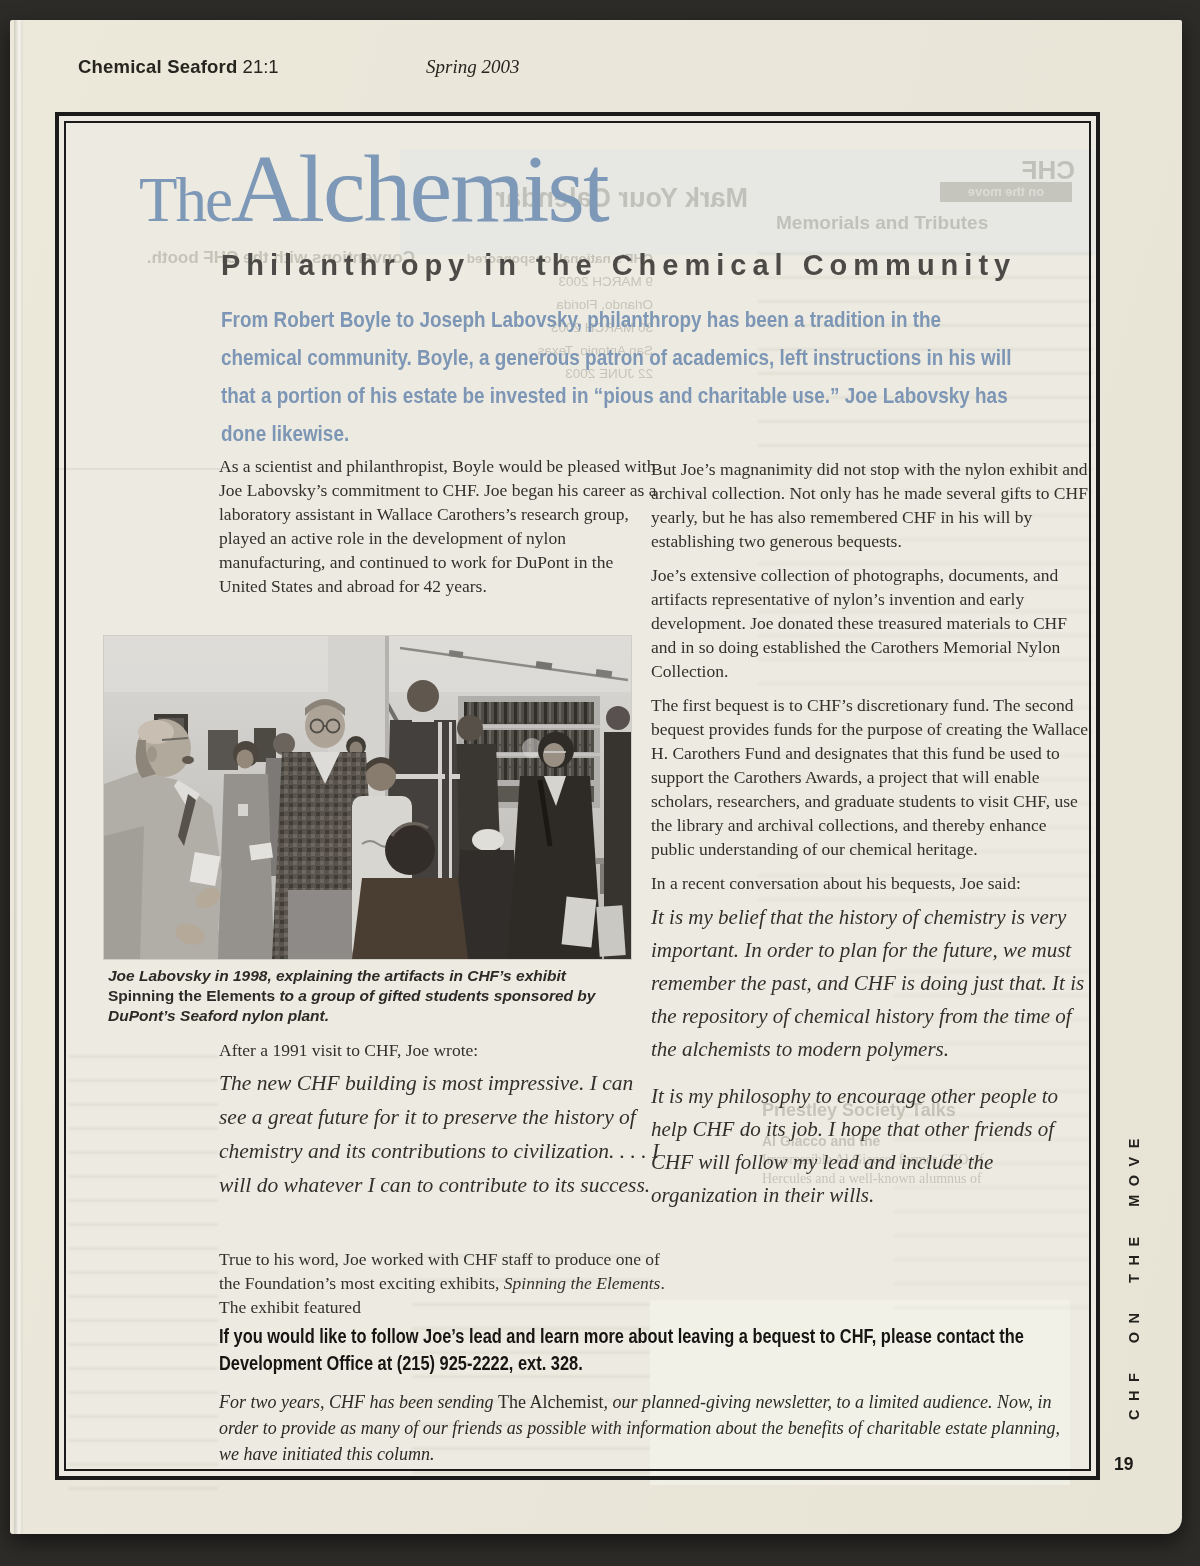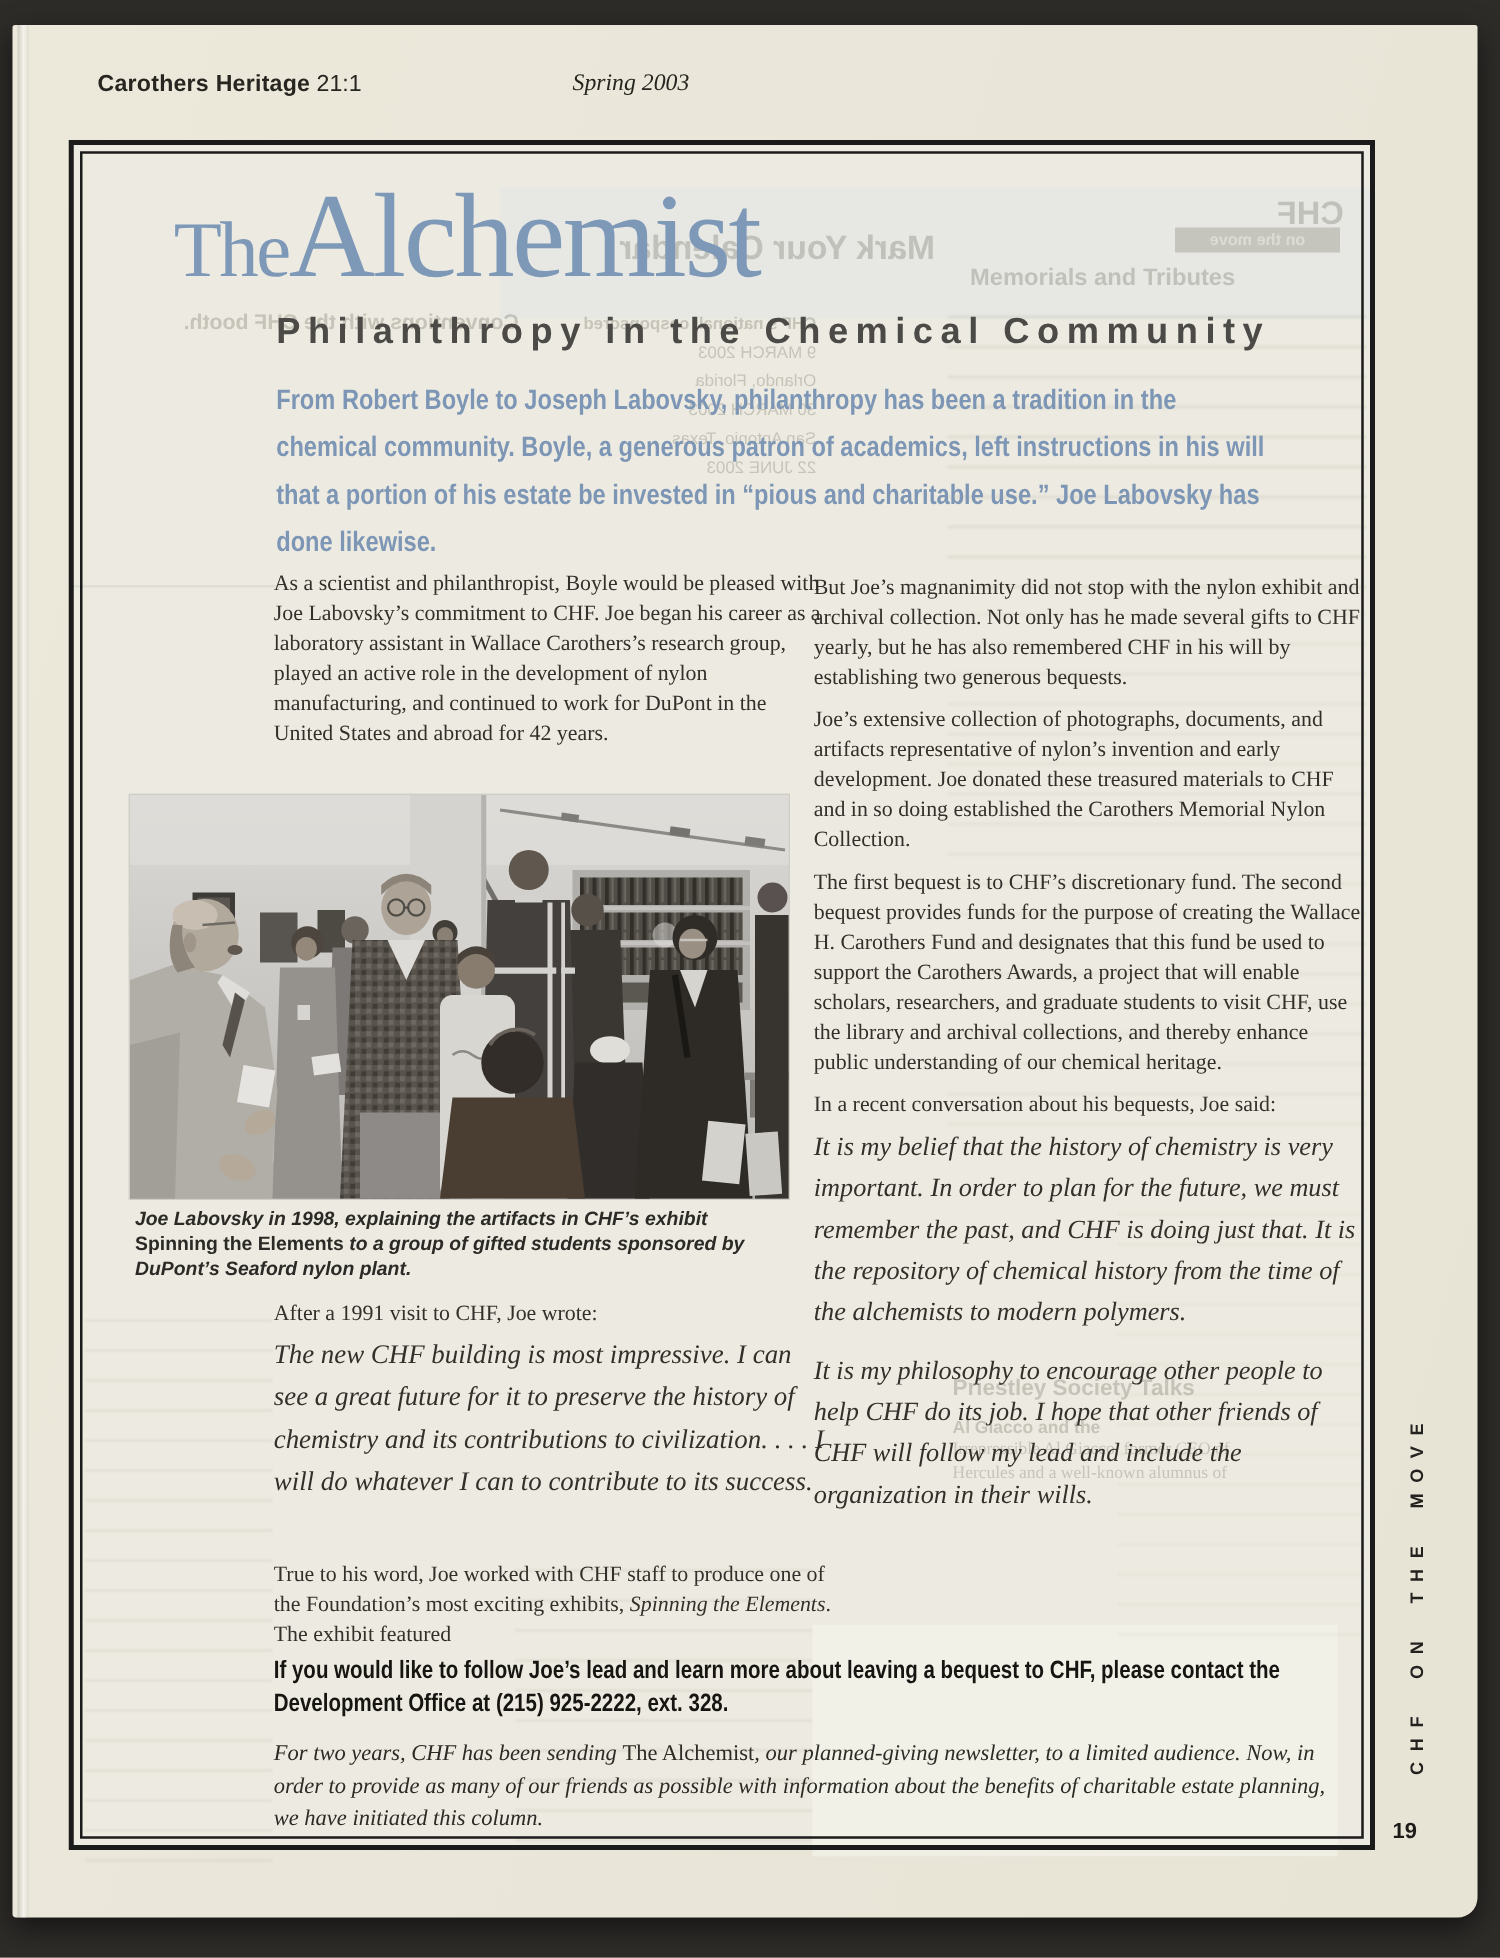--- a/index.html
+++ b/index.html
@@ -9,21 +9,21 @@
         background:linear-gradient(105deg,#ece9db 0%,#eae7da 40%,#e7e4d6 100%);
         border-radius:2px 2px 16px 3px;box-shadow:0 8px 22px rgba(0,0,0,.55);}
   .crease{position:absolute;left:4px;top:0;width:9px;height:100%;z-index:5;
         background:linear-gradient(90deg,rgba(0,0,0,.12),rgba(255,255,255,.45) 55%,rgba(0,0,0,.05));}
   .scratch{position:absolute;left:46px;top:448px;width:170px;height:2px;background:rgba(0,0,0,.05);z-index:5;}
 
   
   .hdr{position:absolute;top:36px;z-index:4;color:#26251f;}
   .hdr-left{left:68px;font-size:18.5px;}
   .hdr-left b{font-weight:bold;letter-spacing:.2px;}
-  .hdr-right{left:416px;font-family:"Liberation Serif",serif;font-style:italic;font-size:19px;margin-left:32px;}
+  .hdr-right{left:416px;font-family:"Liberation Serif",serif;font-style:italic;font-size:19px;}
   .pageno{position:absolute;left:1104px;top:1434px;font-size:17.5px;font-weight:bold;color:#1c1b18;z-index:4;}
   .vtext{position:absolute;left:1116px;top:1400px;width:272px;transform:rotate(-90deg);transform-origin:0 0;
          font-size:14.5px;font-weight:bold;letter-spacing:8.5px;word-spacing:9px;color:#22211d;z-index:4;white-space:nowrap;}
 
   
   .artbg{position:absolute;left:45px;top:92px;width:1045px;height:1368px;background:#edebe1;z-index:0;}
   .frame{position:absolute;left:45px;top:92px;width:1045px;height:1368px;border:4px solid #1b1b1b;box-sizing:border-box;z-index:3;}
   .frame-in{position:absolute;inset:5px;border:2px solid #1b1b1b;}
   .art{position:absolute;inset:0;color:#33302b;}
 
@@ -71,21 +71,21 @@
   .footnote .roman{font-style:normal;}
 </style>
 </head>
 <body>
 
 <div class="scan">
   <div class="page">
     <div class="crease"></div>
     <div class="scratch"></div>
 
-    <div class="hdr hdr-left"><b>Carothers Heritage</b><span> 21:1</span></div>
+    <div class="hdr hdr-left"><b>Chemical Seaford</b><span> 21:1</span></div>
     <div class="hdr hdr-right">Spring 2003</div>
 
     <div class="artbg"></div>
     <div class="pale" style="left:390px;top:130px;width:698px;height:105px;background:rgba(224,228,230,.45);"></div>
     <div class="pale" style="left:640px;top:1280px;width:420px;height:185px;background:rgba(246,245,238,.55);"></div>
     <div class="ghost mir" style="left:65px;top:227px;width:340px;font-weight:bold;font-size:17px;">Conventions with the CHF booth.</div>
     <div class="ghost mir" style="left:408px;top:160px;width:330px;font-weight:bold;font-size:27px;">Mark Your Calendar</div>
     <div class="ghost mir" style="left:408px;top:228px;width:235px;font-size:13.5px;line-height:1.7;">
       <div style="font-weight:bold;">CHF’s national, cosponsored</div>
       <div>9 MARCH 2003</div>

